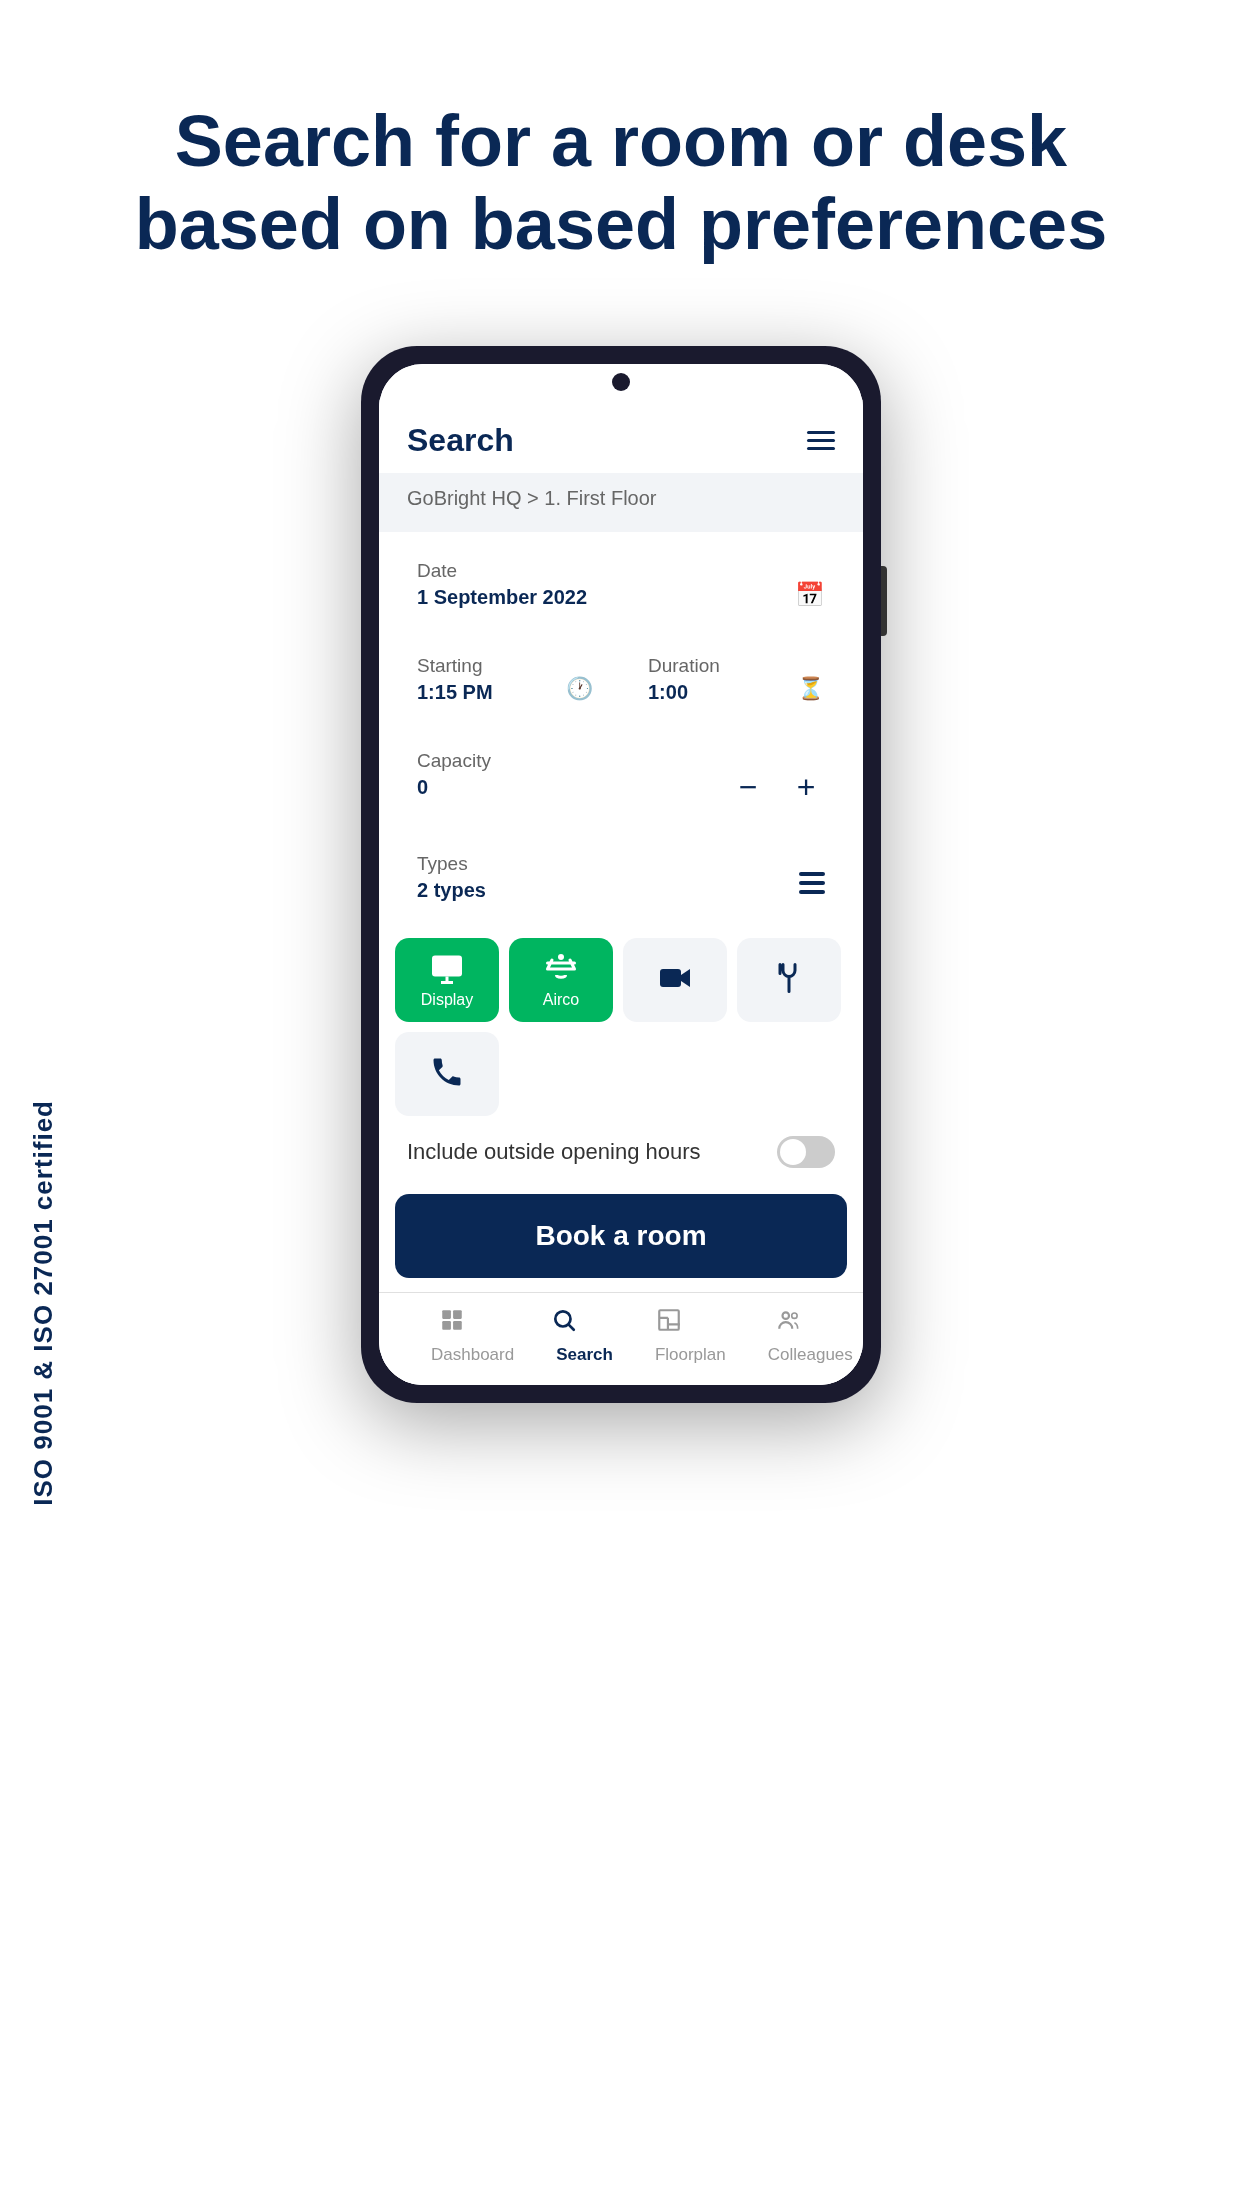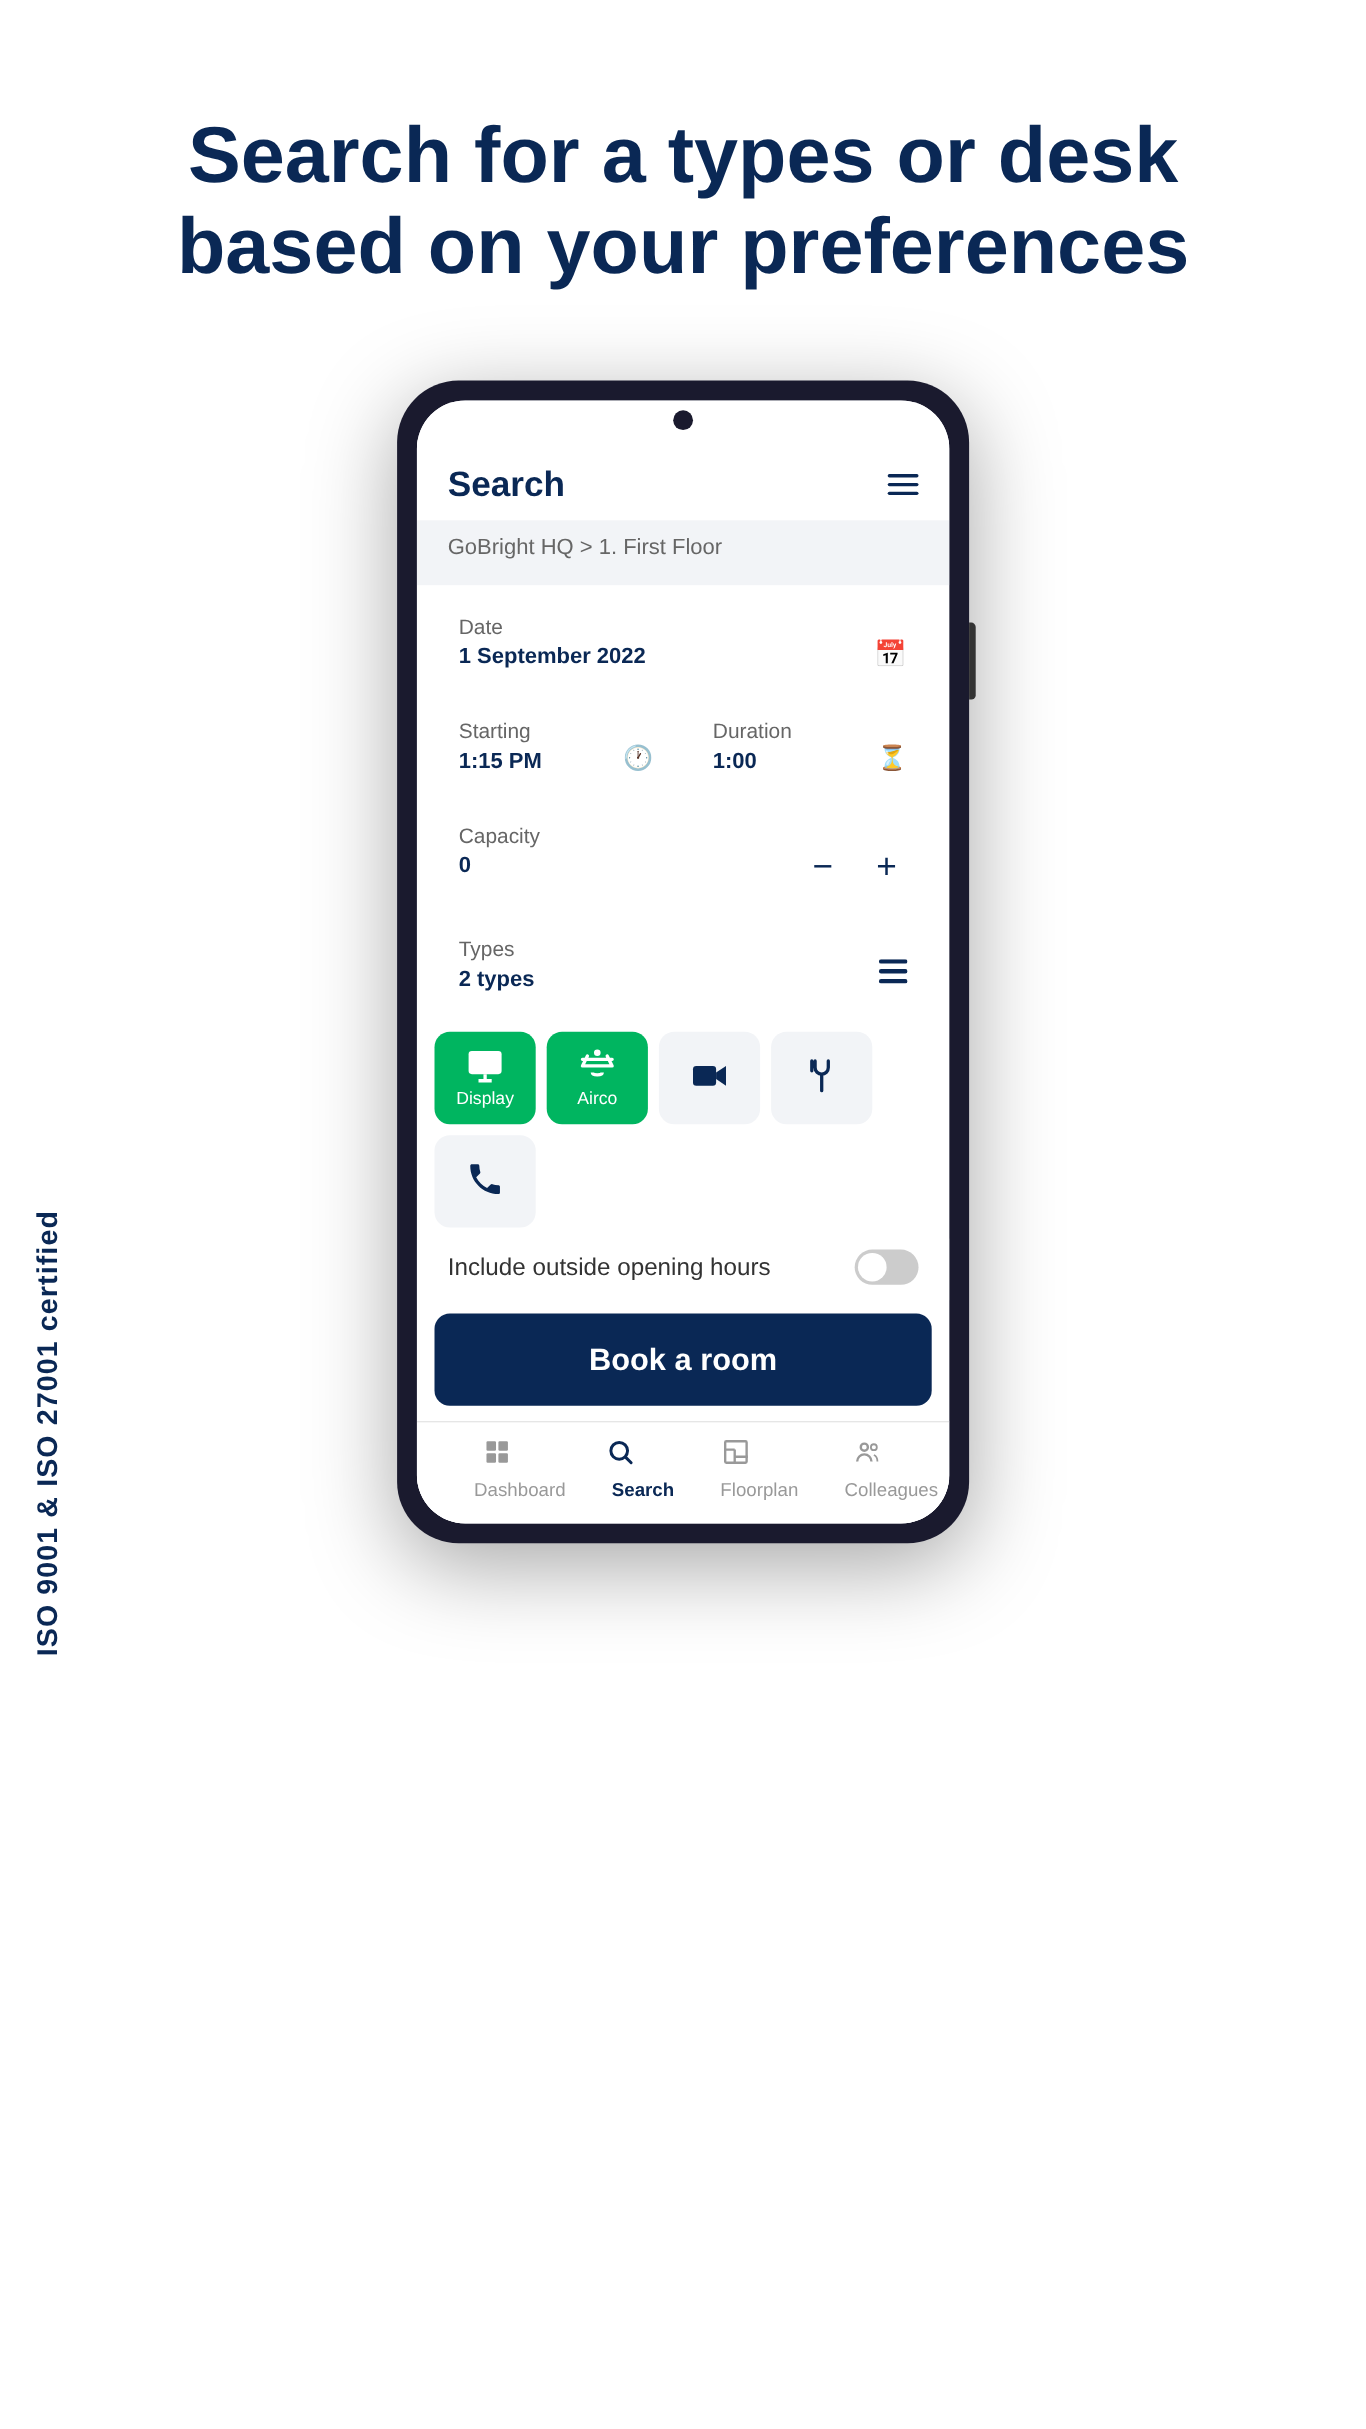--- a/index.html
+++ b/index.html
@@ -246,21 +246,21 @@
     }
 
     
     .amenity-bar {
       display: flex;
       gap: 10px;
       padding: 10px 16px;
       flex-wrap: wrap;
     }
     .amenity-btn {
-      width: 92px;
+      width: 104px;
       height: 84px;
       border-radius: 14px;
       border: none;
       background: #f2f4f7;
       display: flex;
       flex-direction: column;
       align-items: center;
       justify-content: center;
       cursor: pointer;
       gap: 4px;
@@ -366,21 +366,21 @@
       font-weight: 700;
     }
   </style>
 </head>
 <body>
 
 <div class="page-bg">
 
   <div class="iso-label">ISO 9001 &amp; ISO 27001 certified</div>
 
-  <h1 class="hero-title">Search for a types or desk based on your preferences</h1>
+  <h1 class="hero-title">Search for a room or desk based on based preferences</h1>
 
   <div class="phone-wrapper">
     <div class="phone">
 
       <div class="phone-side-button"></div>
 
       <div class="phone-screen">
 
         <div class="phone-notch">
           <div class="phone-notch-dot"></div>

